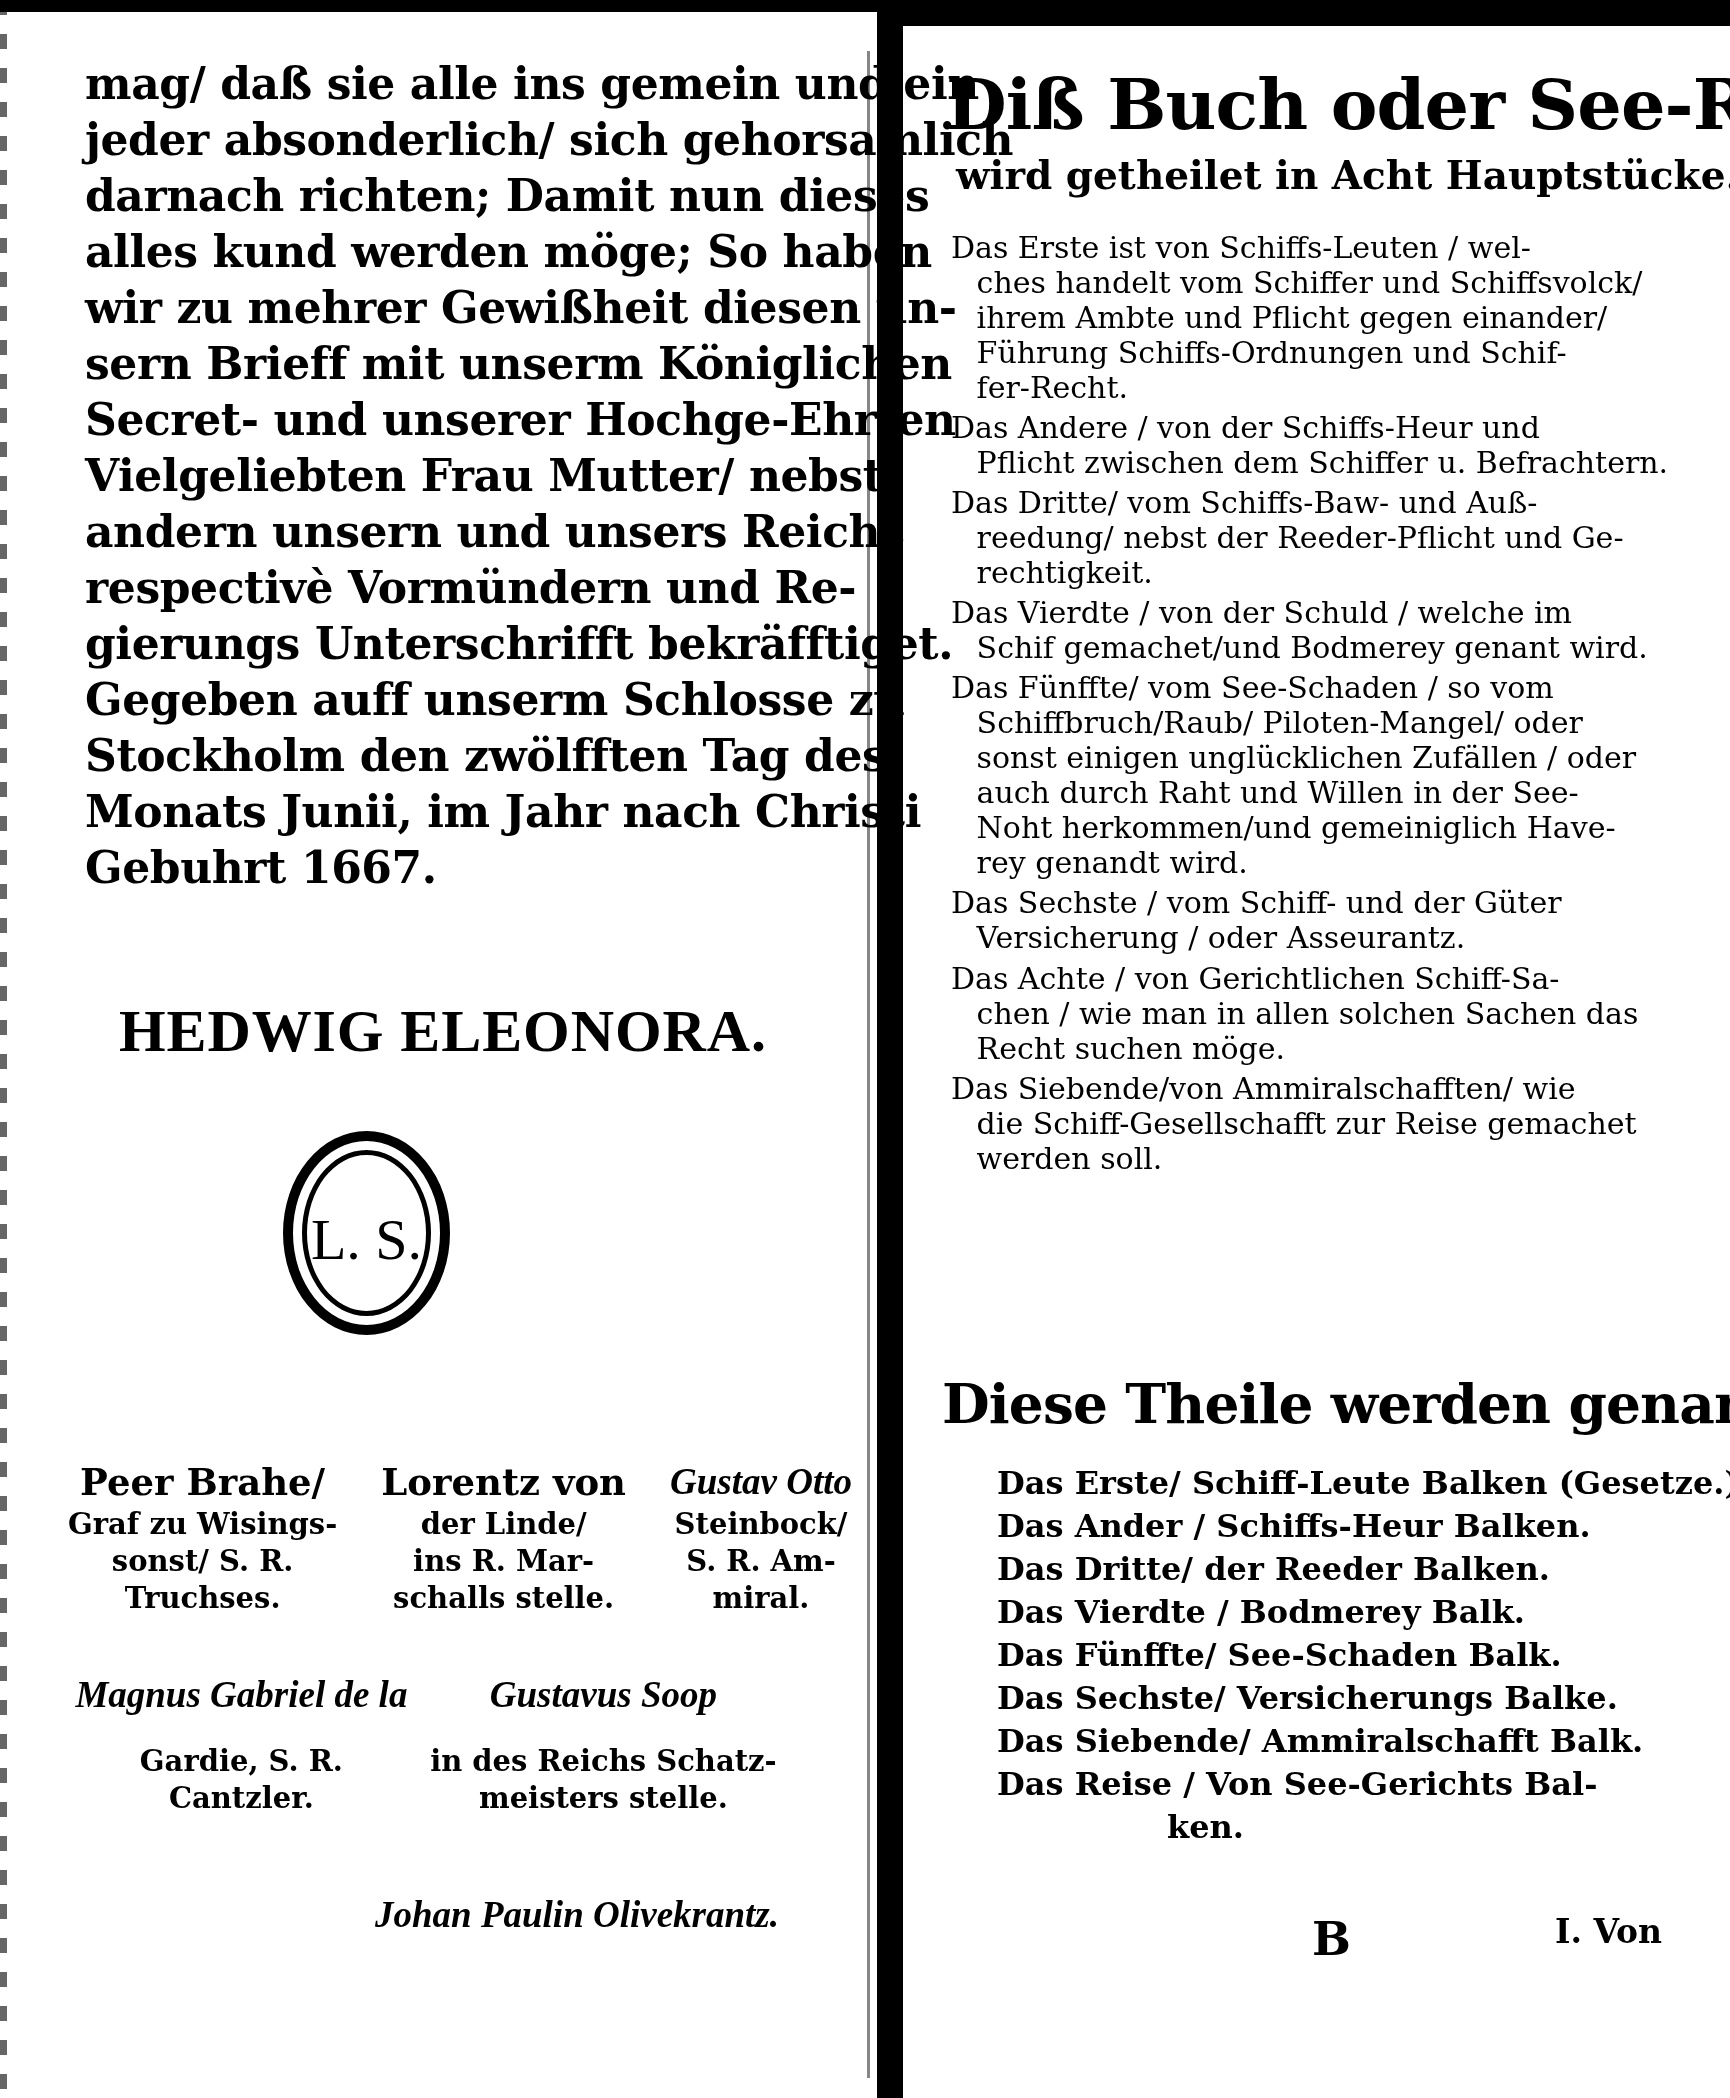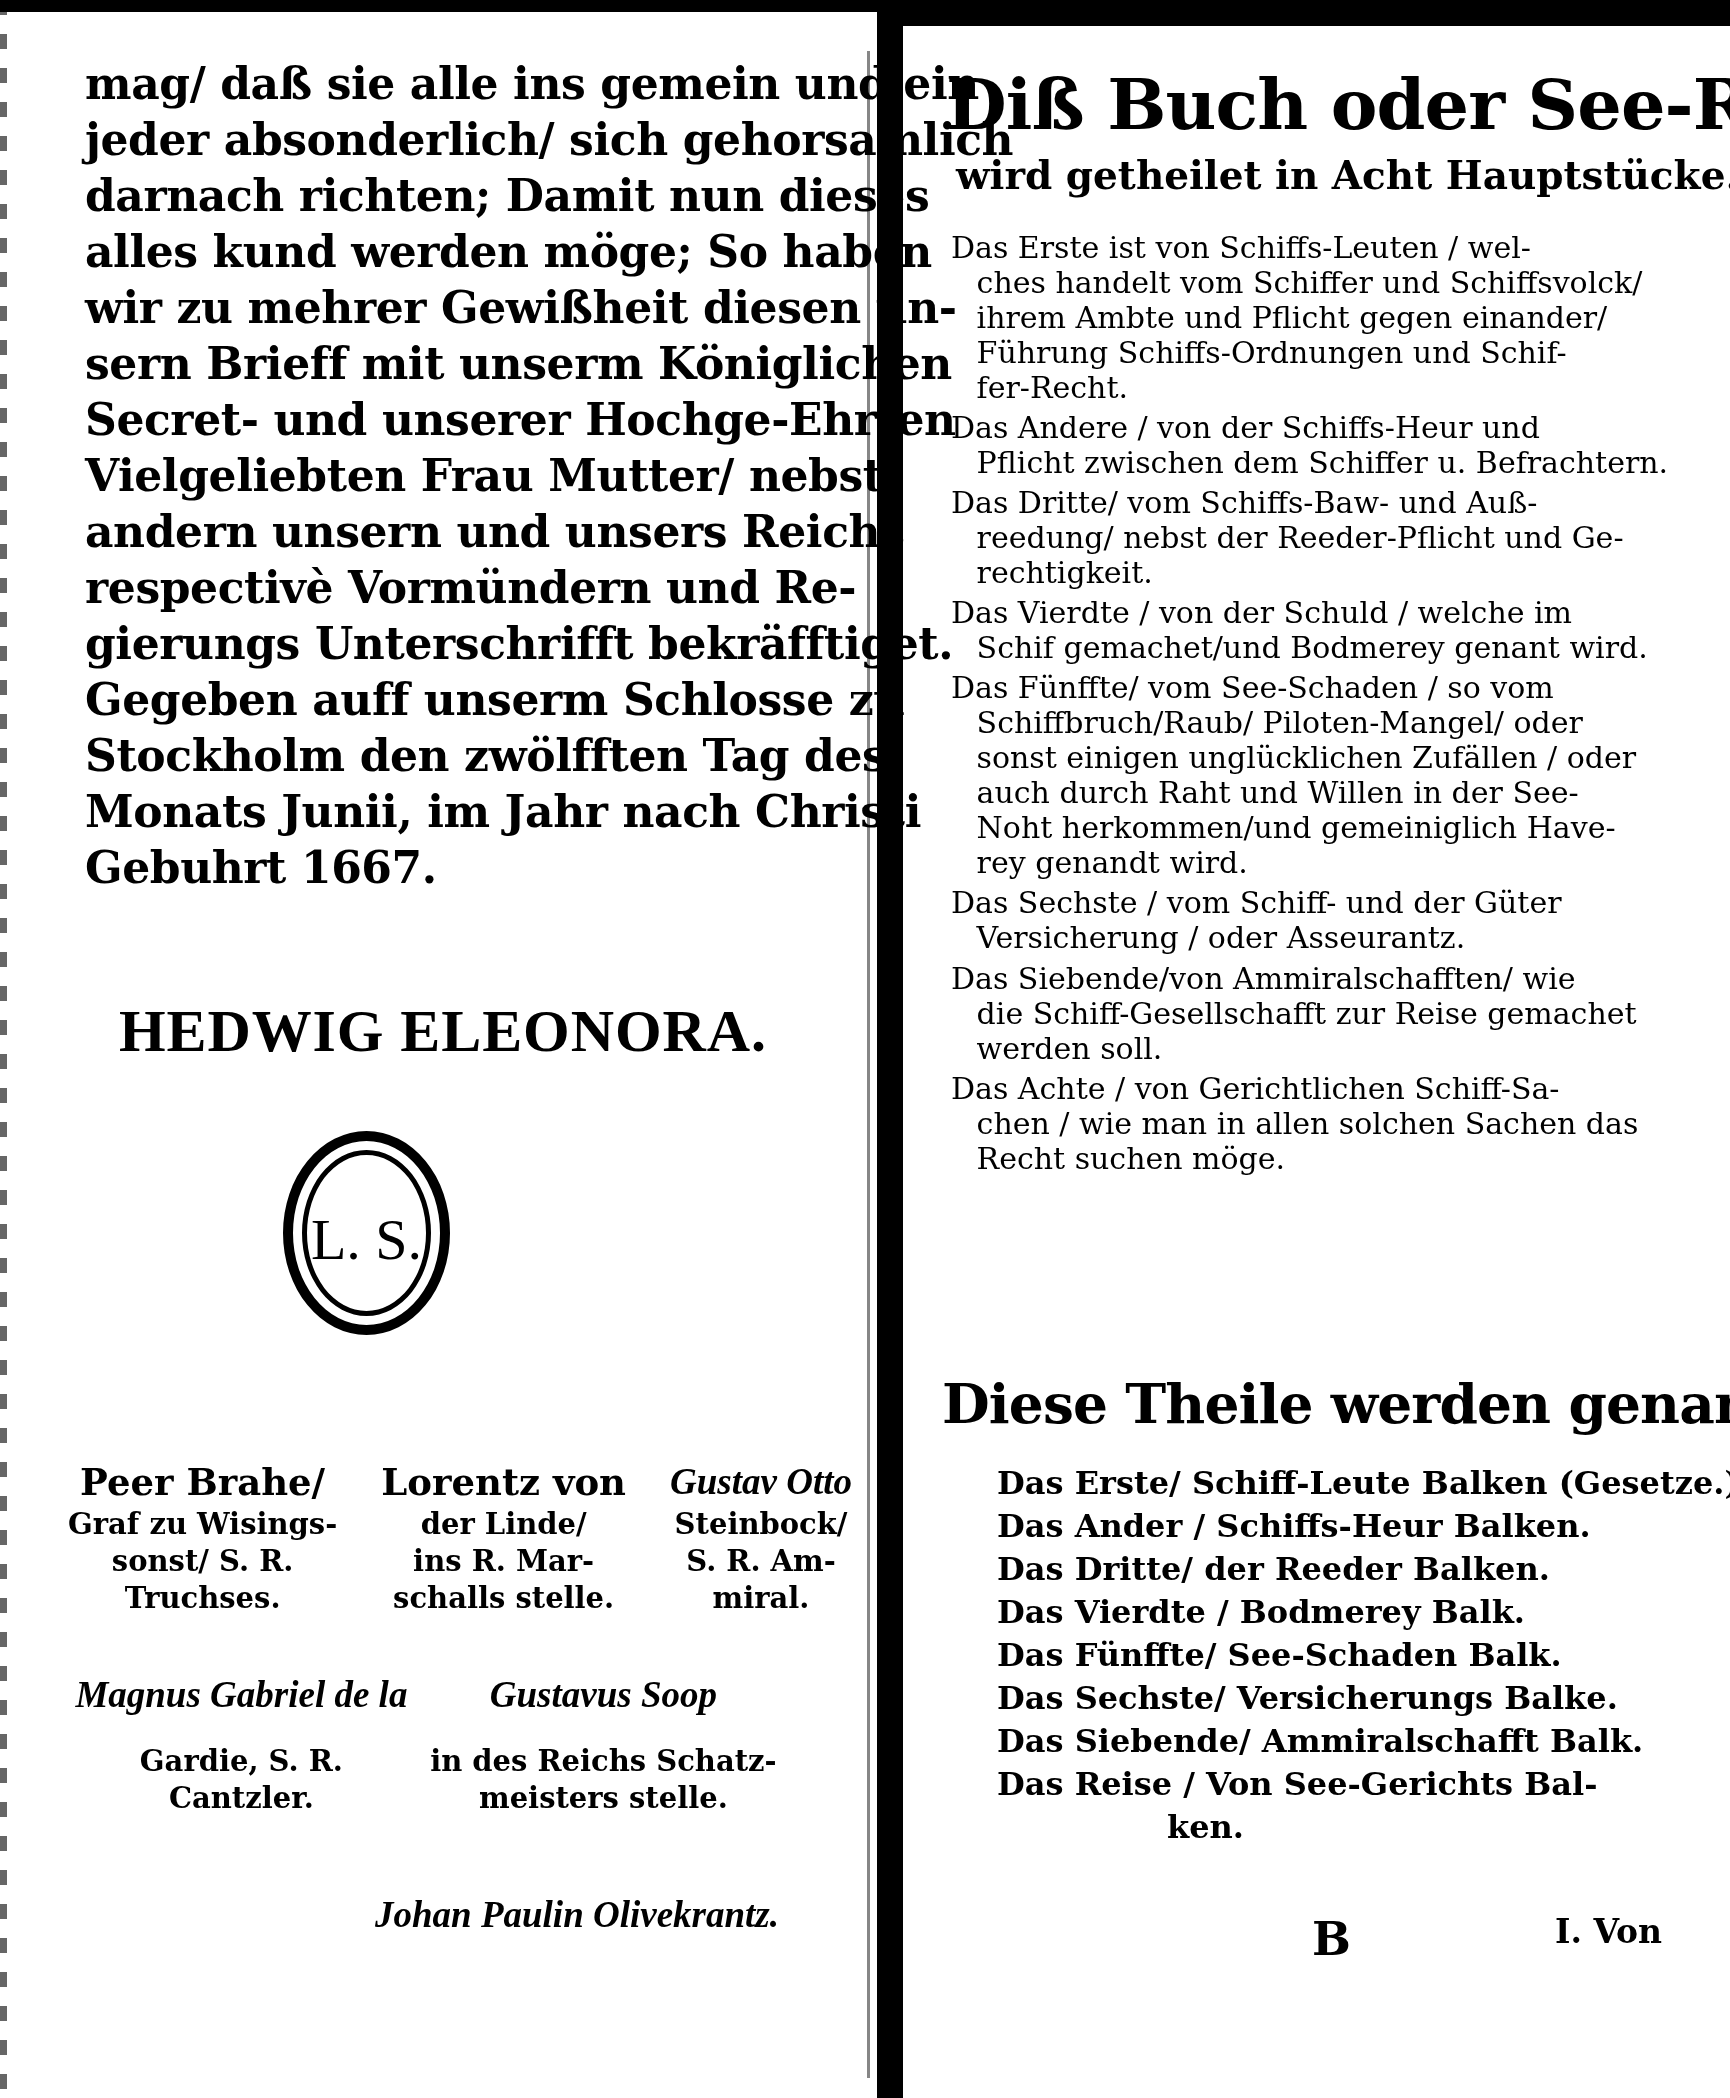--- a/index.html
+++ b/index.html
@@ -168,28 +168,28 @@
       <span class="line indent">sonst einigen unglücklichen Zufällen / oder</span>
       <span class="line indent">auch durch Raht und Willen in der See-</span>
       <span class="line indent">Noht herkommen/und gemeiniglich Have-</span>
       <span class="line indent">rey genandt wird.</span>
     </div>
     <div class="chapter">
       <span class="line">Das Sechste / vom Schiff- und der Güter</span>
       <span class="line indent">Versicherung / oder Asseurantz.</span>
     </div>
     <div class="chapter">
+      <span class="line">Das Achte / von Gerichtlichen Schiff-Sa-</span>
+      <span class="line indent">chen / wie man in allen solchen Sachen das</span>
+      <span class="line indent">Recht suchen möge.</span>
+    </div>
+    <div class="chapter">
       <span class="line">Das Siebende/von Ammiralschafften/ wie</span>
       <span class="line indent">die Schiff-Gesellschafft zur Reise gemachet</span>
       <span class="line indent">werden soll.</span>
-    </div>
-    <div class="chapter">
-      <span class="line">Das Achte / von Gerichtlichen Schiff-Sa-</span>
-      <span class="line indent">chen / wie man in allen solchen Sachen das</span>
-      <span class="line indent">Recht suchen möge.</span>
     </div>
   </div>
 
   <div class="parts-heading">Diese Theile werden genandt:</div>
 
   <div class="parts">
     <div class="item">Das Erste/ Schiff-Leute Balken (Gesetze.)</div>
     <div class="item">Das Ander / Schiffs-Heur Balken.</div>
     <div class="item">Das Dritte/ der Reeder Balken.</div>
     <div class="item">Das Vierdte / Bodmerey Balk.</div>

